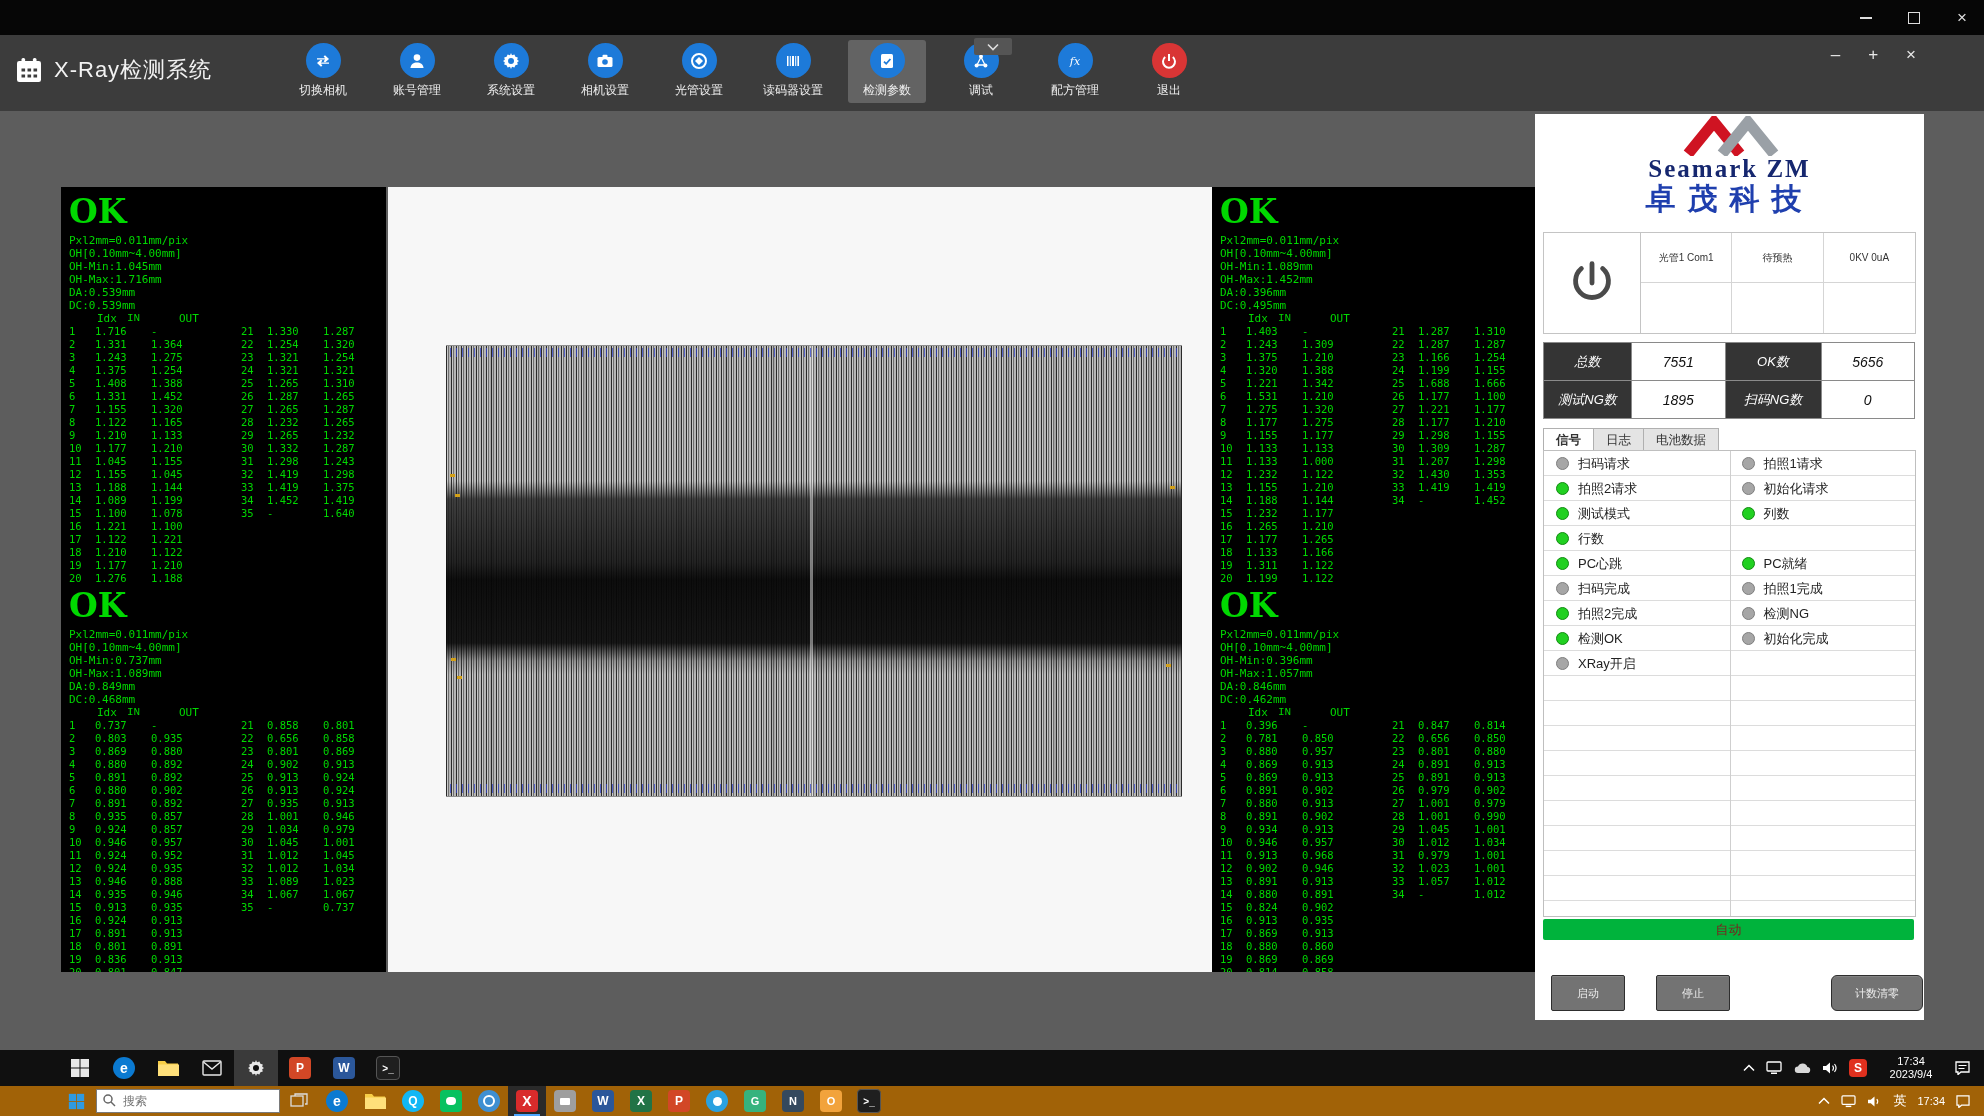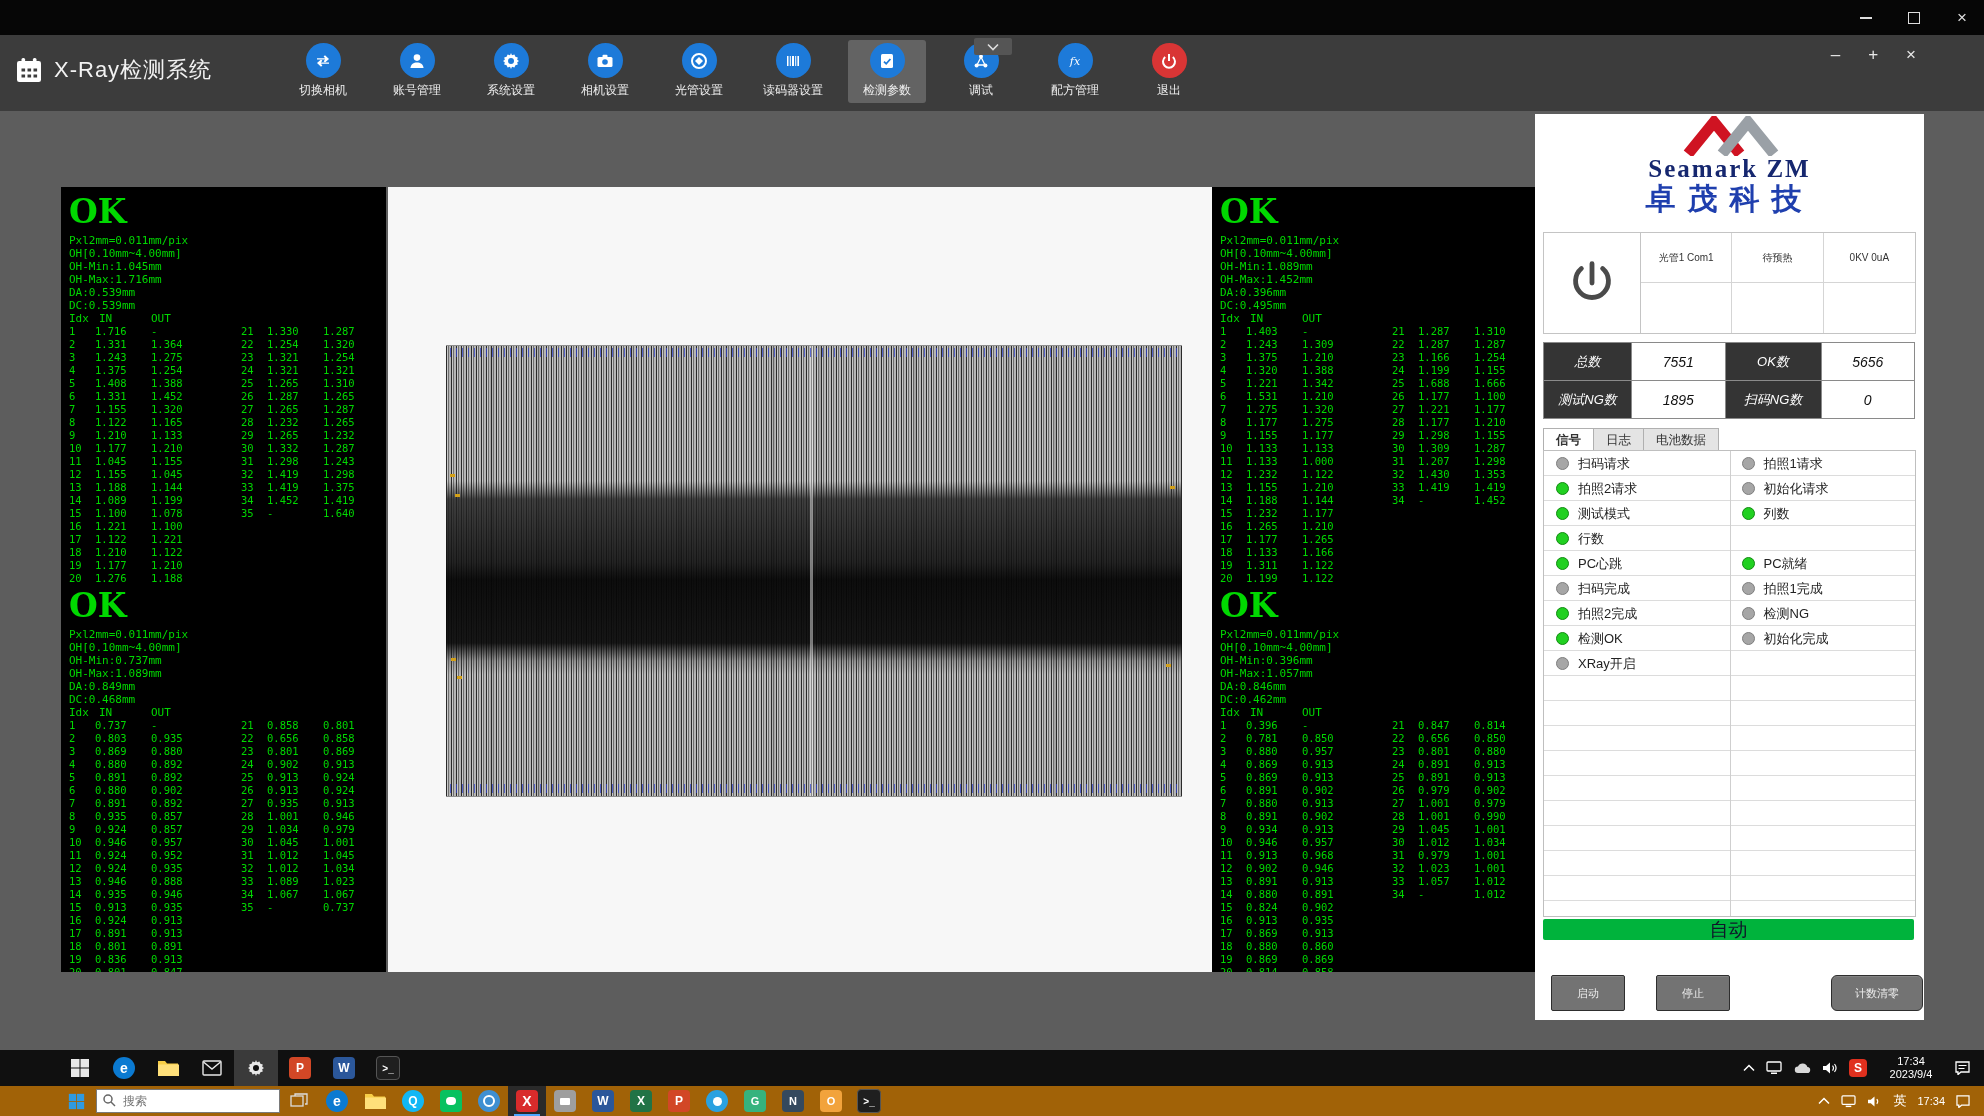--- a/index.html
+++ b/index.html
@@ -30,21 +30,21 @@
   
   #main{position:absolute;left:0;top:111px;width:1984px;height:939px;background:#5d5d5d;}
   .datapanel{position:absolute;top:76px;height:785px;background:#000;overflow:hidden;}
   #panel-left{left:61px;width:325px;}
   #panel-right{left:1212px;width:323px;}
   .mblock{position:absolute;left:8px;width:310px;}
   .mblock.bt{top:6px;} .mblock.bb{top:400px;}
   .ok{font-family:"DejaVu Serif",serif;font-weight:bold;font-size:33px;line-height:38px;color:var(--ok-green,#00d800);margin-bottom:3px;}
   .minfo div{font:11px/13px "DejaVu Sans Mono",monospace;color:var(--ok-green,#00d800);white-space:nowrap;}
   .mcolhdr{display:flex;font:11px/13px "DejaVu Sans Mono",monospace;color:var(--ok-green,#00d800);}
-  .mcolhdr .h0{width:30px;} .mcolhdr .h1{width:52px;}
+  .mcolhdr .h0{width:30px;margin-left:28px;} .mcolhdr .h1{width:52px;font-family:Liberation Mono, monospace;}
   .mrows{position:relative;}
   .mrows-right{position:absolute;left:172px;top:0;}
   .mrow{display:flex;font:10.5px/13px "DejaVu Sans Mono",monospace;color:var(--ok-green,#00d800);white-space:nowrap;}
   .mc0{width:26px;} .mc1{width:56px;} .mc2{width:50px;}
   
   #xray{position:absolute;left:388px;top:76px;width:824px;height:785px;background:#f7f7f7;}
   #radiograph{position:absolute;left:58px;top:158px;width:736px;height:450px;
     background:
       repeating-linear-gradient(90deg, rgba(0,0,0,0) 0 44px, rgba(0,0,0,0.10) 44px 47px),
       linear-gradient(180deg, rgba(255,255,255,0) 0%, rgba(255,255,255,0) 30%, rgba(35,35,35,0.82) 34%, rgba(18,18,18,0.90) 48%, rgba(6,6,6,0.96) 52%, rgba(10,10,10,0.93) 66%, rgba(70,70,70,0.35) 70%, rgba(255,255,255,0) 73%),
@@ -74,21 +74,21 @@
   .tab{height:22px;line-height:22px;padding:0 12px;font-size:12.5px;background:#e4e4e4;border:1px solid #b0b0b0;border-left:none;color:#333;cursor:pointer;}
   .tab:first-child{border-left:1px solid #b0b0b0;}
   .tab.active{background:#fff;border-bottom:1px solid #fff;font-weight:bold;}
   #siggrid{position:absolute;left:8px;top:336px;width:371px;height:465px;border:1px solid #bfbfbf;background:repeating-linear-gradient(180deg, #fff 0 24px, #dcdcdc 24px 25px);}
   #siggrid::before{content:"";position:absolute;left:50%;top:0;bottom:0;width:1px;background:#cfcfcf;}
   .sigcol{position:absolute;top:0;width:50%;}
   .sigcol.left{left:0;} .sigcol.right{left:50%;}
   .sigrow{height:25px;display:flex;align-items:center;gap:9px;padding-left:12px;font-size:13px;color:#222;}
   .led{width:11px;height:11px;border-radius:50%;background:var(--led-off,#a6a6a6);border:1px solid #7e7e7e;flex:0 0 auto;}
   .led.on{background:var(--led-on,#21d021);border-color:#128a12;}
-  #autobtn{position:absolute;left:8px;top:805px;width:371px;height:21px;background:var(--auto-green,#00b33c);color:#0f172a;font-size:19px;text-align:center;line-height:21px;border-radius:2px;cursor:pointer;}
+  #autobtn{position:absolute;left:8px;top:805px;width:371px;height:21px;background:var(--auto-green,#00b33c);color:#7f1d1d;font-size:13px;text-align:center;line-height:21px;border-radius:2px;cursor:pointer;}
   .ctlbtn{position:absolute;top:864px;height:34px;background:#737373;color:#eee;border:1px solid #2e2e2e;border-radius:2px;font-size:11px;display:flex;align-items:center;justify-content:center;cursor:pointer;box-shadow:inset 0 1px 0 rgba(255,255,255,0.12);}
   #btn-start{left:1551px;width:72px;} #btn-stop{left:1656px;width:72px;} #btn-clear{left:1831px;width:90px;border-radius:6px;}
   
   #taskbar1{position:absolute;left:0;top:1050px;width:1984px;height:36px;background:#101010;display:flex;align-items:center;}
   #taskbar2{position:absolute;left:0;top:1086px;width:1984px;height:30px;background:#a16207;display:flex;align-items:center;}
   .tb-item{width:44px;height:100%;display:flex;align-items:center;justify-content:center;cursor:pointer;position:relative;}
   .tb-item.active1{background:#3a3a3a;}
   .tb-item.active2{background:#2a2a2a;}
   .tb-item.active2::after{content:"";position:absolute;left:6px;right:6px;bottom:0;height:2px;background:#4da6ff;}
   .tray{margin-left:auto;display:flex;align-items:center;gap:11px;padding-right:14px;color:#fff;}

